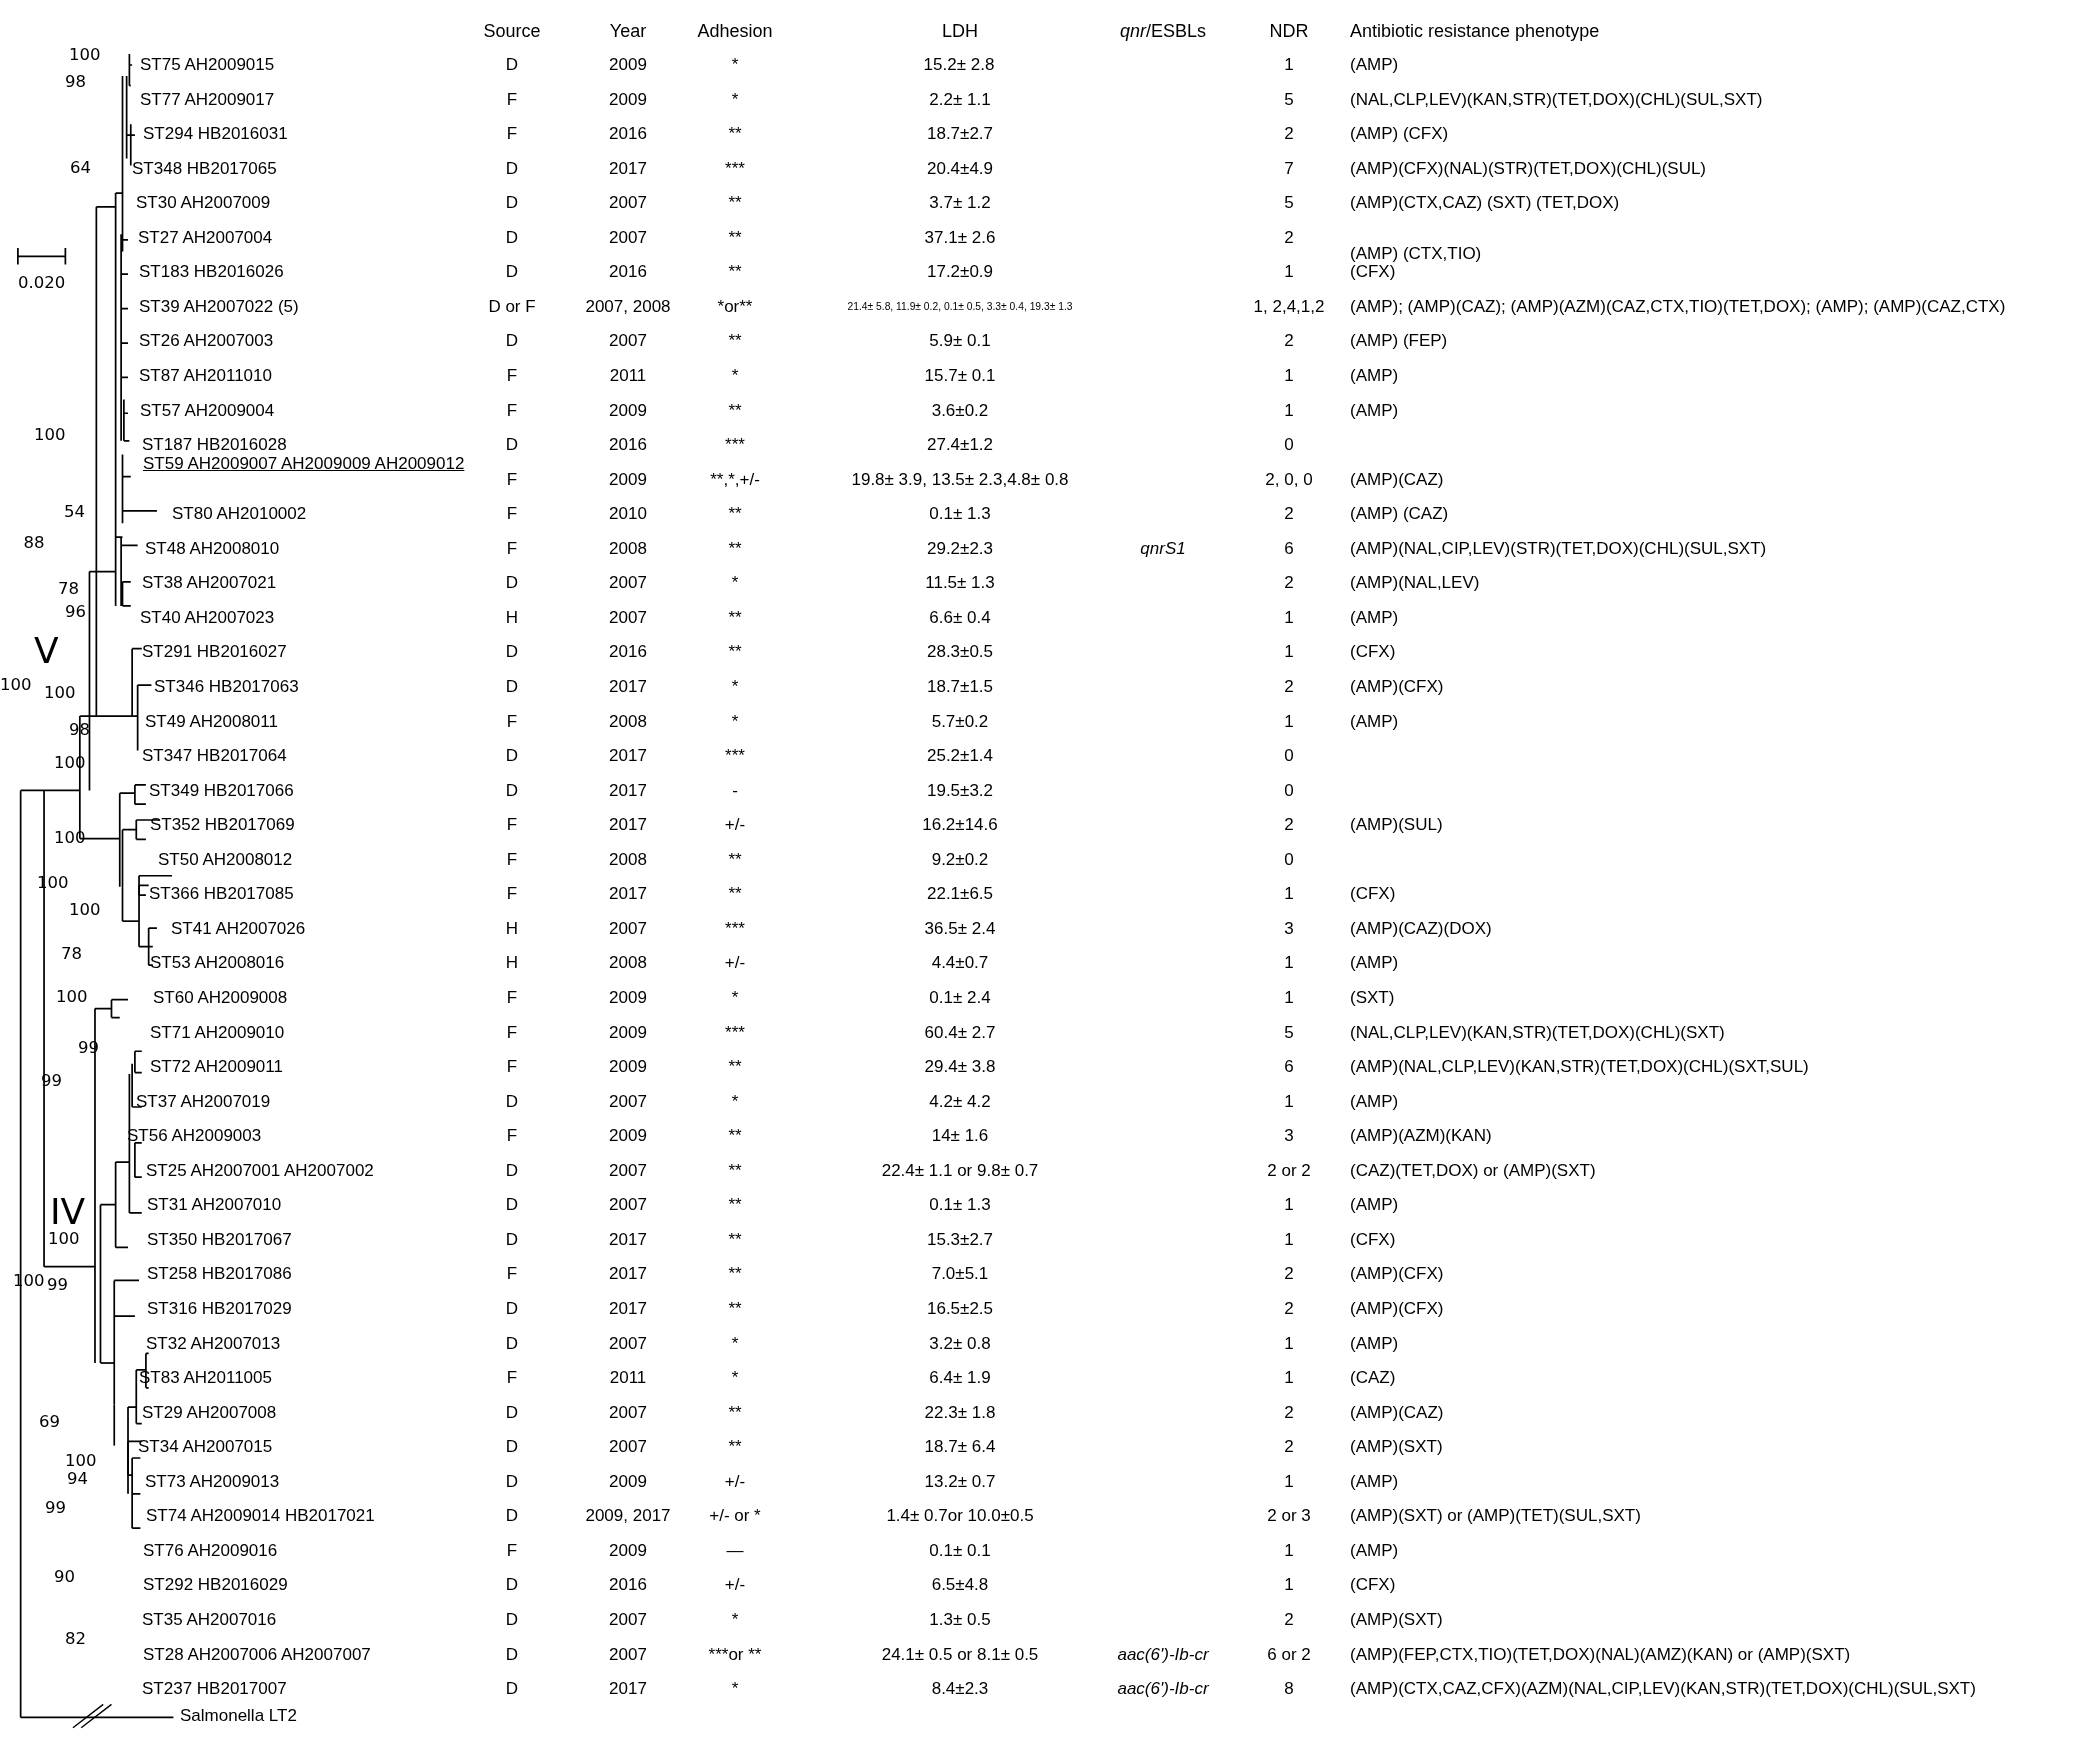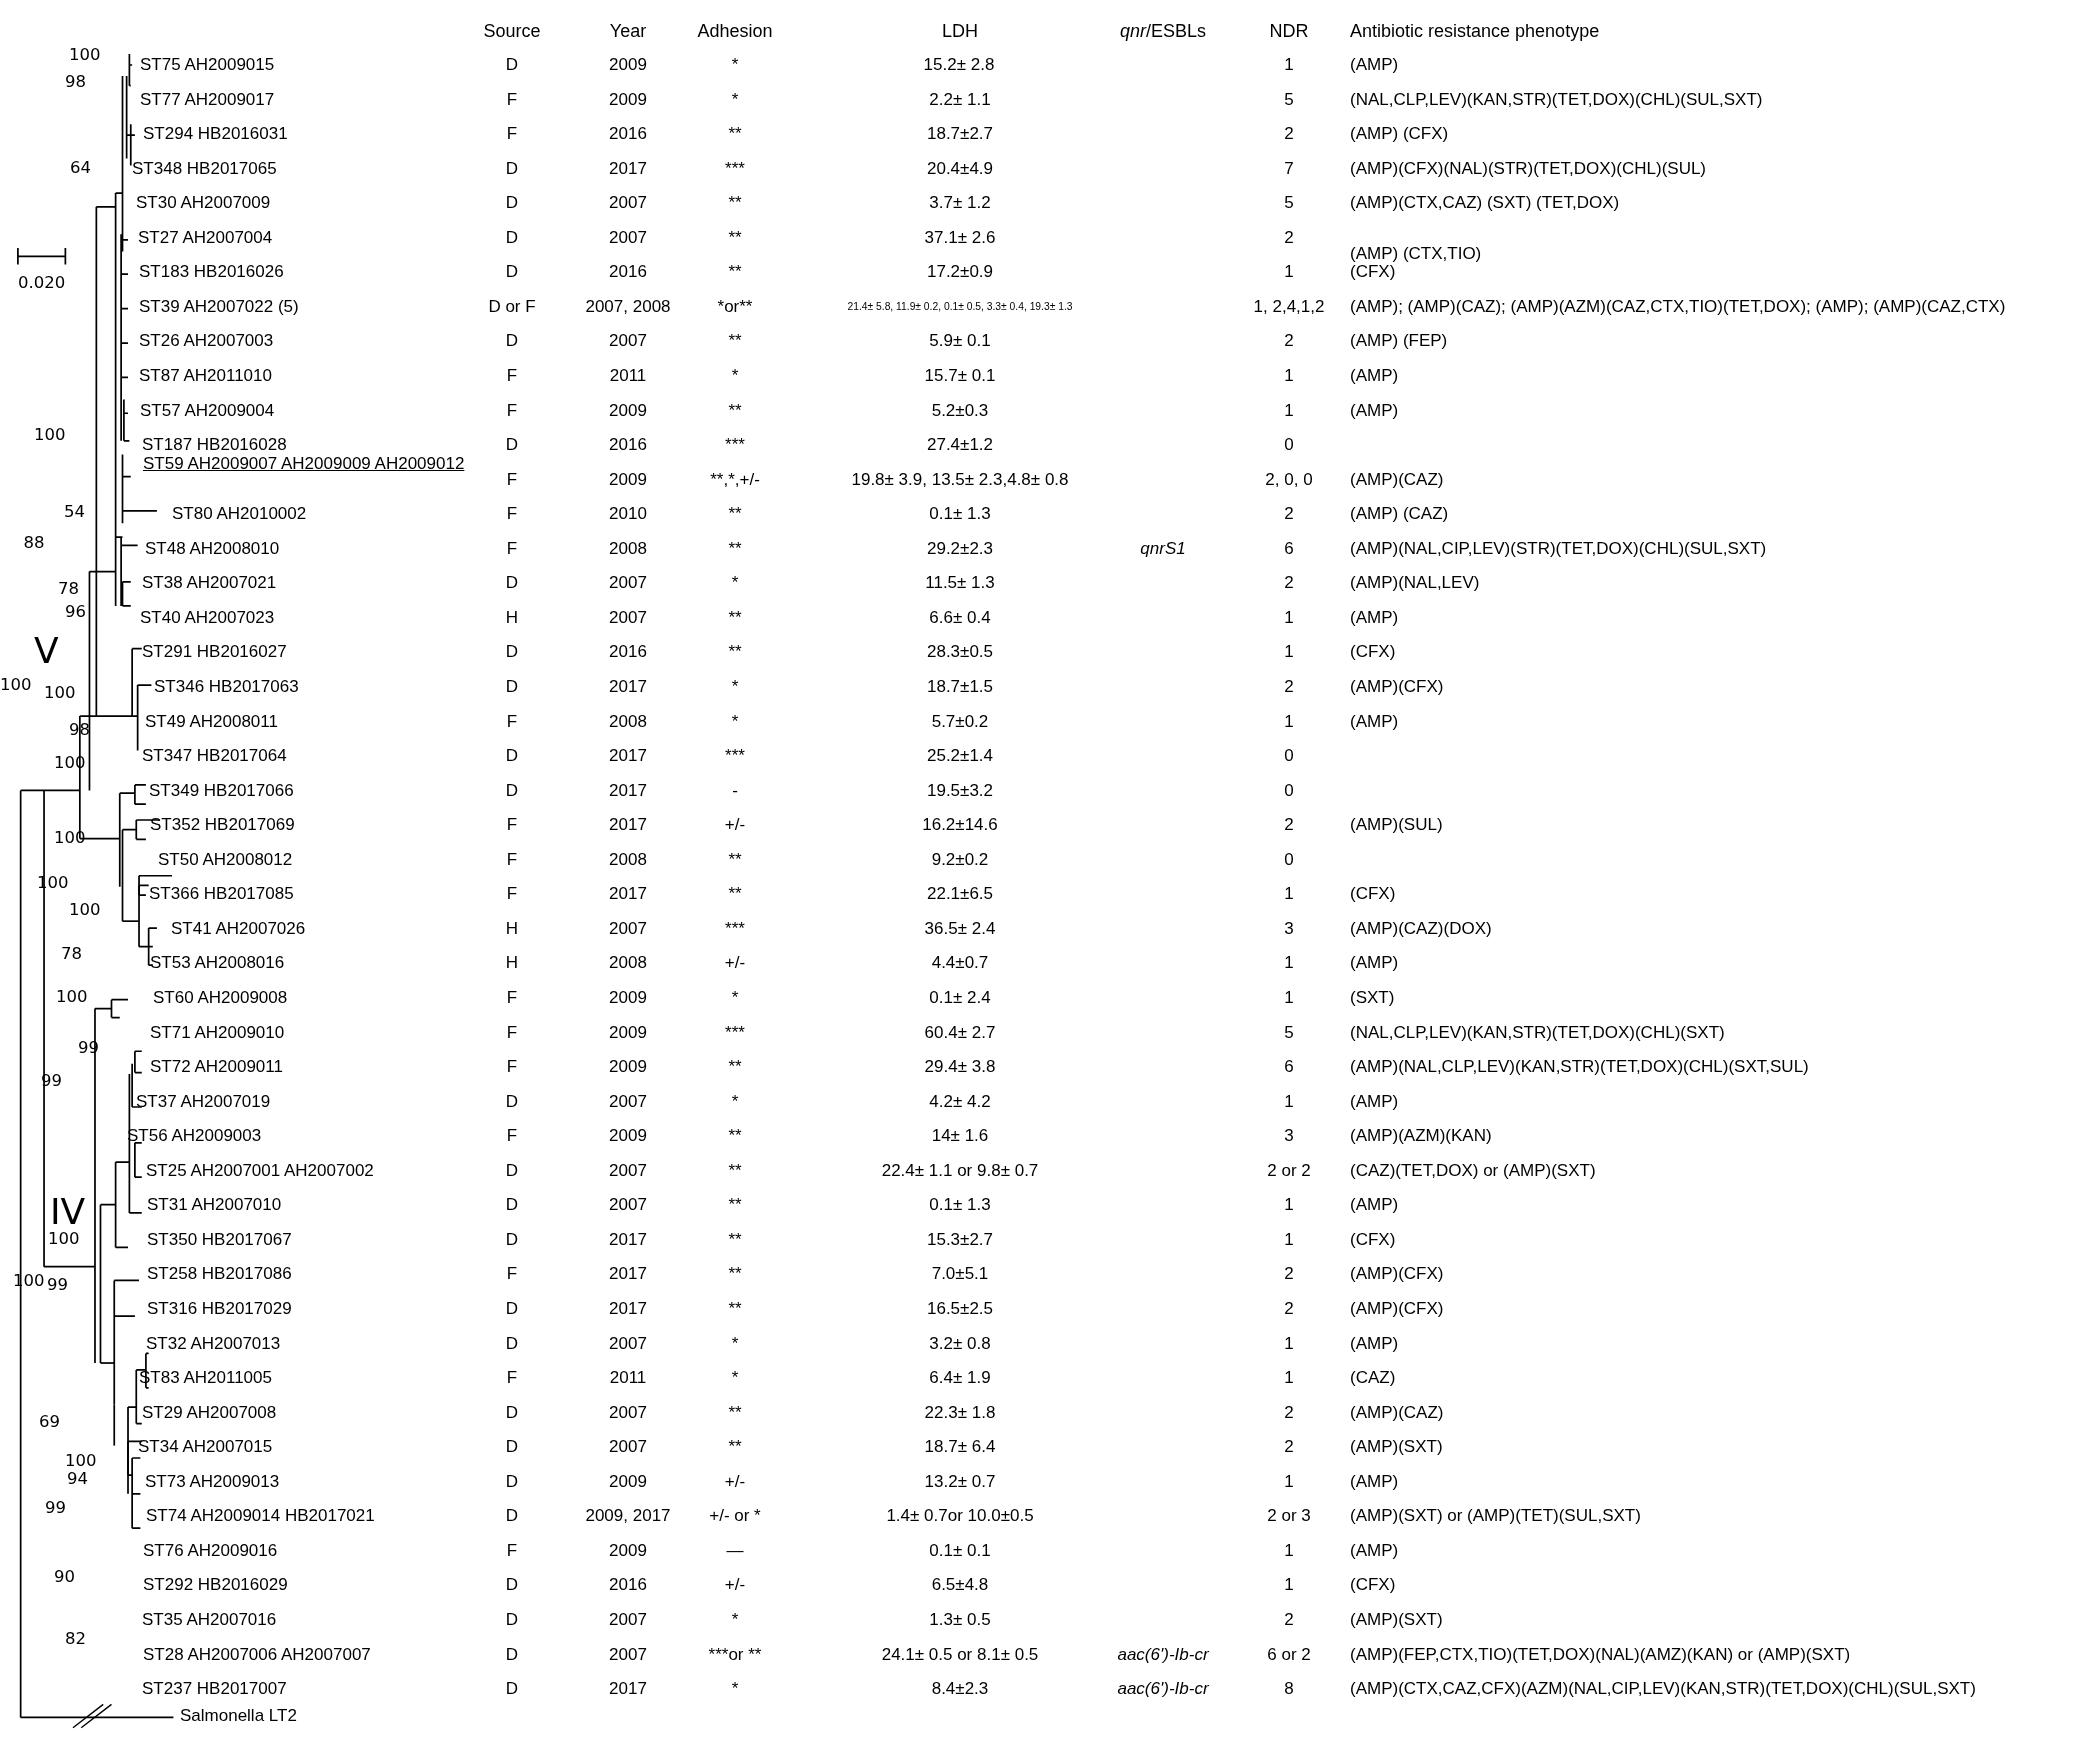--- a/index.html
+++ b/index.html
@@ -217,21 +217,21 @@
       <div class="cell c" style="left: 960px; top: 366px;">15.7± 0.1</div>
       <div class="cell c ital" style="left: 1163px; top: 366px;"></div>
       <div class="cell c" style="left: 1289px; top: 366px;">1</div>
       <div class="cell " style="left: 1350px; top: 366px;">(AMP)</div>
     </div>
     <div>
       <div class="taxon" style="left: 140px; top: 401px;">ST57 AH2009004</div>
       <div class="cell c" style="left: 512px; top: 401px;">F</div>
       <div class="cell c" style="left: 628px; top: 401px;">2009</div>
       <div class="cell c" style="left: 735px; top: 401px;">**</div>
-      <div class="cell c" style="left: 960px; top: 401px;">5.2±0.3</div>
+      <div class="cell c" style="left: 960px; top: 401px;">3.6±0.2</div>
       <div class="cell c ital" style="left: 1163px; top: 401px;"></div>
       <div class="cell c" style="left: 1289px; top: 401px;">1</div>
       <div class="cell " style="left: 1350px; top: 401px;">(AMP)</div>
     </div>
     <div>
       <div class="taxon" style="left: 142px; top: 435px;">ST187 HB2016028</div>
       <div class="cell c" style="left: 512px; top: 435px;">D</div>
       <div class="cell c" style="left: 628px; top: 435px;">2016</div>
       <div class="cell c" style="left: 735px; top: 435px;">***</div>
       <div class="cell c" style="left: 960px; top: 435px;">27.4±1.2</div>

